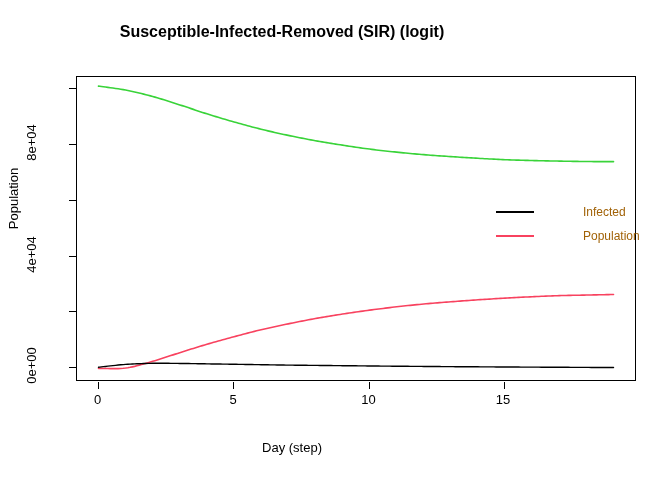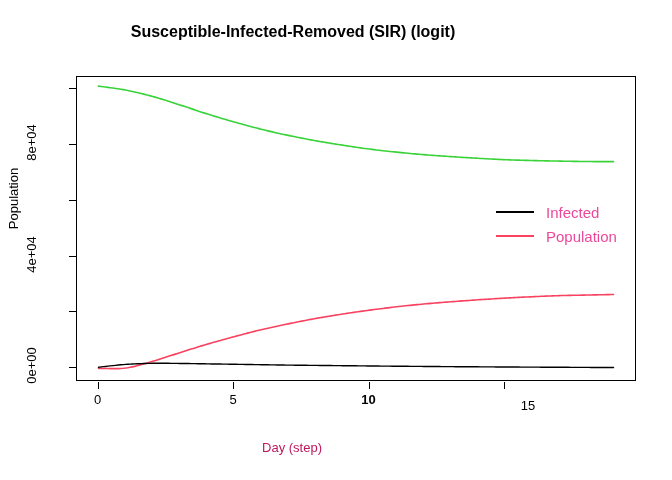--- a/index.html
+++ b/index.html
@@ -18,21 +18,20 @@
   #chart-title {
     position: absolute;
     left: 0;
     top: 23px;
     width: 564px;
     text-align: center;
     font-size: 16px;
     font-weight: bold;
     color: #000000;
     letter-spacing: 0px;
-    margin-left: 11px;
   }
   #plot-area {
     position: absolute;
     left: 76px;
     top: 76px;
     width: 560px;
     height: 305px;
     border: 1px solid #000000;
     box-sizing: border-box;
     background: transparent;
@@ -77,21 +76,21 @@
     font-size: 13px;
     color: #000000;
   }
   #axis-label-x {
     position: absolute;
     left: 0;
     top: 440px;
     width: 584px;
     text-align: center;
     font-size: 13px;
-    color: #be185d;
+    color: #000000;
   }
   #axis-label-y {
     position: absolute;
     left: -37px;
     top: 191px;
     width: 100px;
     text-align: center;
     font-size: 13px;
     color: #000000;
     transform: rotate(-90deg);
@@ -110,23 +109,24 @@
     height: 24px;
   }
   .legend-swatch {
     width: 38px;
     height: 0px;
     border-top-width: 2px;
     border-top-style: solid;
     margin-right: 12px;
   }
   .legend-label {
-    font-size: 15px;
-    color: #ec4899;
+    font-size: 12px;
+    color: #a16207;
     white-space: nowrap;
+    margin-left: 37px;
   }
 </style>
 </head>
 <body>
 
 <div id="figure">
 
   <div id="chart-title">Susceptible-Infected-Removed (SIR) (logit)</div>
 
   <div id="axis-label-y">Population</div>
@@ -156,22 +156,22 @@
     </div>
   <div id="x-axis-ticks">
       <div class="axis-tick-h" style="left: 97.5px;"></div>
       <div class="axis-tick-h" style="left: 233px;"></div>
       <div class="axis-tick-h" style="left: 368.6px;"></div>
       <div class="axis-tick-h" style="left: 504.1px;"></div>
     </div>
   <div id="x-axis-tick-labels">
       <div class="xtick-label" style="left: 77.5px;">0</div>
       <div class="xtick-label" style="left: 213px;">5</div>
-      <div class="xtick-label" style="left: 348.6px; font-weight: bold;">10</div>
-      <div class="xtick-label" style="left: 508px; margin-top: 6px;">15</div>
+      <div class="xtick-label" style="left: 348.6px;">10</div>
+      <div class="xtick-label" style="left: 483px;">15</div>
     </div>
 
   <div id="legend">
     <div class="legend-row">
       <span class="legend-swatch" style="border-top-color: rgb(0, 0, 0);"></span>
       <span class="legend-label">Infected</span>
     </div>
     <div class="legend-row">
       <span class="legend-swatch" style="border-top-color: rgb(248, 66, 95);"></span>
       <span class="legend-label">Population</span>

